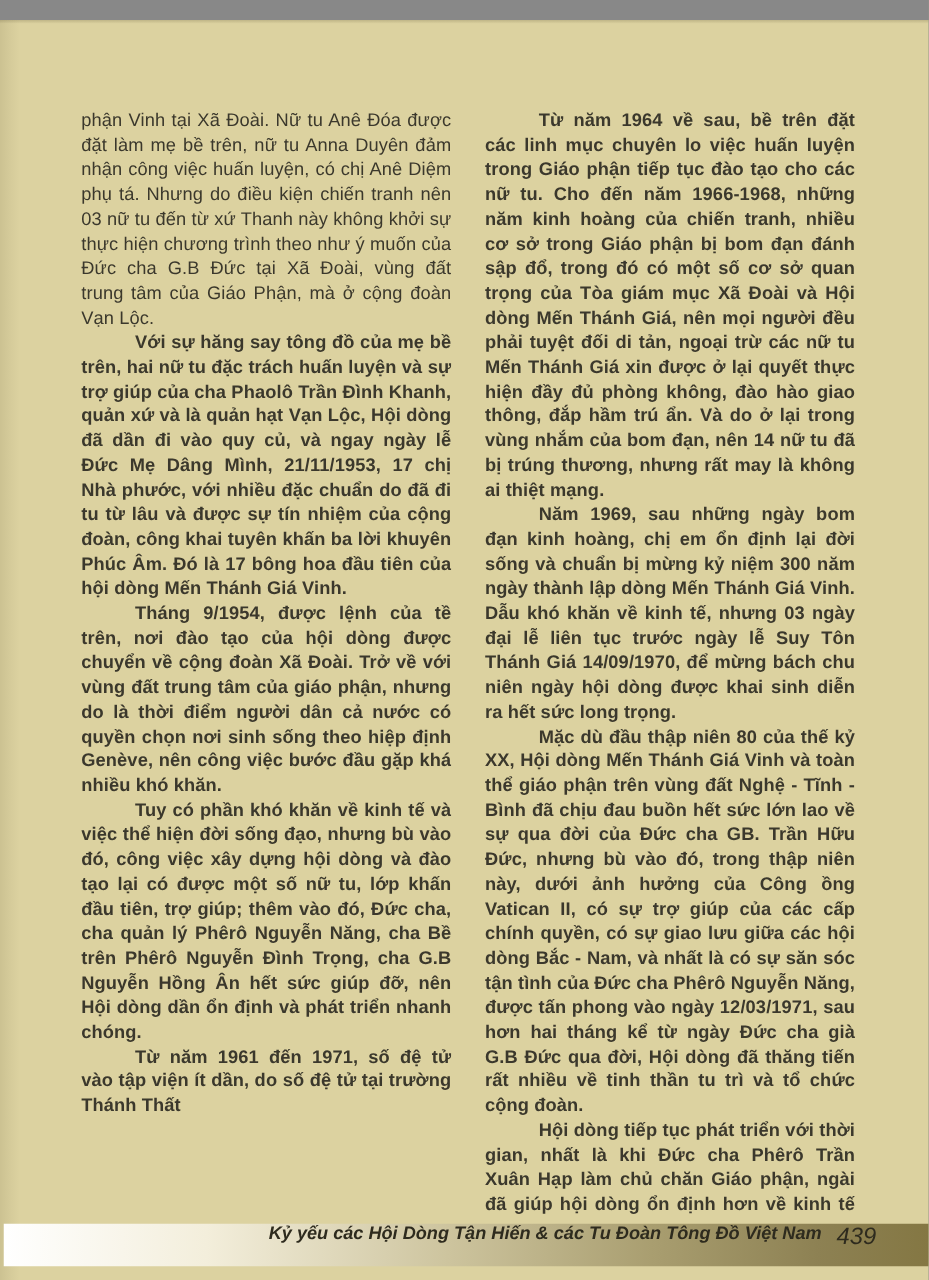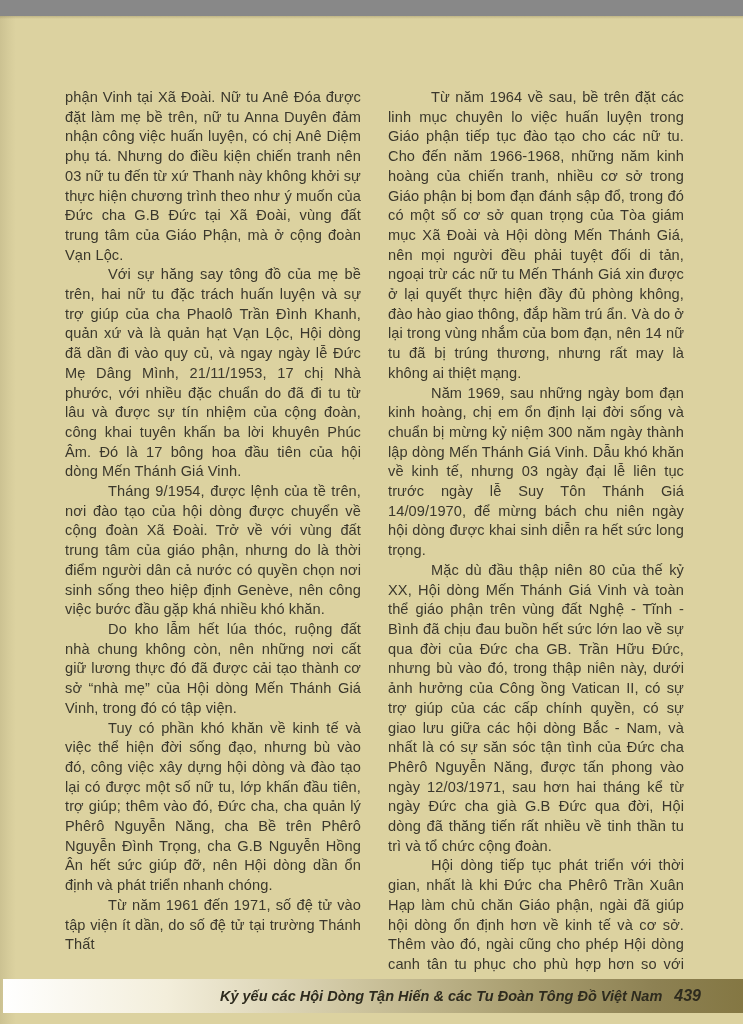--- a/index.html
+++ b/index.html
@@ -46,63 +46,61 @@
   }
   .col p.para{
     margin:0;
     color:var(--ink);
     font-size:14.6px;
     line-height:19.7px;
     text-align:justify;
     text-justify:inter-word;
     letter-spacing:0.1px;
   }
-  .col p.para.indent{text-indent:43px;}
+  .col p.para.indent{text-indent:43px;font-weight:bold;}
   .footer-band{
     position:absolute;
     left:3px;right:0;top:963px;
     height:34px;
     background:linear-gradient(to right,
       var(--band-from) 0%,
       #f3eedb 22%,
       #cdc49e 48%,
       #a99e70 70%,
       #8d8153 88%,
       var(--band-to) 100%);
     display:flex;
-    align-items:center;
     justify-content:flex-end;
     padding-right:42px;
     box-sizing:border-box;
   }
   .footer-band .footer-title{
     font-style:italic;
     font-weight:700;
     font-size:14.5px;
     color:var(--band-ink);
     white-space:nowrap;
   }
   .footer-band .footer-page{
     font-style:italic;
-    font-weight:700;
-    font-size:16px;
+    font-weight:400;
+    font-size:19px;
     color:var(--band-ink);
     margin-left:12px;
   }
 </style>
 </head>
 <body>
 
 <div class="page">
   <div class="content">
     <div class="col">
         <p class="para">phận Vinh tại Xã Đoài. Nữ tu Anê Đóa được đặt làm mẹ bề trên, nữ tu Anna Duyên đảm nhận công việc huấn luyện, có chị Anê Diệm phụ tá. Nhưng do điều kiện chiến tranh nên 03 nữ tu đến từ xứ Thanh này không khởi sự thực hiện chương trình theo như ý muốn của Đức cha G.B Đức tại Xã Đoài, vùng đất trung tâm của Giáo Phận, mà ở cộng đoàn Vạn Lộc.</p>
         <p class="para indent">Với sự hăng say tông đồ của mẹ bề trên, hai nữ tu đặc trách huấn luyện và sự trợ giúp của cha Phaolô Trần Đình Khanh, quản xứ và là quản hạt Vạn Lộc, Hội dòng đã dần đi vào quy củ, và ngay ngày lễ Đức Mẹ Dâng Mình, 21/11/1953, 17 chị Nhà phước, với nhiều đặc chuẩn do đã đi tu từ lâu và được sự tín nhiệm của cộng đoàn, công khai tuyên khấn ba lời khuyên Phúc Âm. Đó là 17 bông hoa đầu tiên của hội dòng Mến Thánh Giá Vinh.</p>
         <p class="para indent">Tháng 9/1954, được lệnh của tề trên, nơi đào tạo của hội dòng được chuyển về cộng đoàn Xã Đoài. Trở về với vùng đất trung tâm của giáo phận, nhưng do là thời điểm người dân cả nước có quyền chọn nơi sinh sống theo hiệp định Genève, nên công việc bước đầu gặp khá nhiều khó khăn.</p>
-        <p class="para indent">Do kho lẫm hết lúa thóc, ruộng đất nhà chung không còn, nên những nơi cất giữ lương thực đó đã được cải tạo thành cơ sở “nhà mẹ” của Hội dòng Mến Thánh Giá Vinh, trong đó có tập viện.</p>
         <p class="para indent">Tuy có phần khó khăn về kinh tế và việc thể hiện đời sống đạo, nhưng bù vào đó, công việc xây dựng hội dòng và đào tạo lại có được một số nữ tu, lớp khấn đầu tiên, trợ giúp; thêm vào đó, Đức cha, cha quản lý Phêrô Nguyễn Năng, cha Bề trên Phêrô Nguyễn Đình Trọng, cha G.B Nguyễn Hồng Ân hết sức giúp đỡ, nên Hội dòng dần ổn định và phát triển nhanh chóng.</p>
         <p class="para indent">Từ năm 1961 đến 1971, số đệ tử vào tập viện ít dần, do số đệ tử tại trường Thánh Thất</p>
       </div>
     <div class="col">
         <p class="para indent">Từ năm 1964 về sau, bề trên đặt các linh mục chuyên lo việc huấn luyện trong Giáo phận tiếp tục đào tạo cho các nữ tu. Cho đến năm 1966-1968, những năm kinh hoàng của chiến tranh, nhiều cơ sở trong Giáo phận bị bom đạn đánh sập đổ, trong đó có một số cơ sở quan trọng của Tòa giám mục Xã Đoài và Hội dòng Mến Thánh Giá, nên mọi người đều phải tuyệt đối di tản, ngoại trừ các nữ tu Mến Thánh Giá xin được ở lại quyết thực hiện đầy đủ phòng không, đào hào giao thông, đắp hầm trú ẩn. Và do ở lại trong vùng nhắm của bom đạn, nên 14 nữ tu đã bị trúng thương, nhưng rất may là không ai thiệt mạng.</p>
         <p class="para indent">Năm 1969, sau những ngày bom đạn kinh hoàng, chị em ổn định lại đời sống và chuẩn bị mừng kỷ niệm 300 năm ngày thành lập dòng Mến Thánh Giá Vinh. Dẫu khó khăn về kinh tế, nhưng 03 ngày đại lễ liên tục trước ngày lễ Suy Tôn Thánh Giá 14/09/1970, để mừng bách chu niên ngày hội dòng được khai sinh diễn ra hết sức long trọng.</p>
         <p class="para indent">Mặc dù đầu thập niên 80 của thế kỷ XX, Hội dòng Mến Thánh Giá Vinh và toàn thể giáo phận trên vùng đất Nghệ - Tĩnh - Bình đã chịu đau buồn hết sức lớn lao về sự qua đời của Đức cha GB. Trần Hữu Đức, nhưng bù vào đó, trong thập niên này, dưới ảnh hưởng của Công  ồng Vatican II, có sự trợ giúp của các cấp chính quyền, có sự giao lưu giữa các hội dòng Bắc - Nam, và nhất là có sự săn sóc tận tình của Đức cha Phêrô Nguyễn Năng, được tấn phong vào ngày 12/03/1971, sau hơn hai tháng kể từ ngày Đức cha già G.B Đức qua đời, Hội dòng đã thăng tiến rất nhiều về tinh thần tu trì và tổ chức cộng đoàn.</p>
         <p class="para indent">Hội dòng tiếp tục phát triển với thời gian, nhất là khi Đức cha Phêrô Trần Xuân Hạp làm chủ chăn Giáo phận, ngài đã giúp hội dòng ổn định hơn về kinh tế và cơ sở. Thêm vào đó, ngài cũng cho phép Hội dòng canh tân tu phục cho phù hợp hơn so với các</p>
       </div>
   </div>

